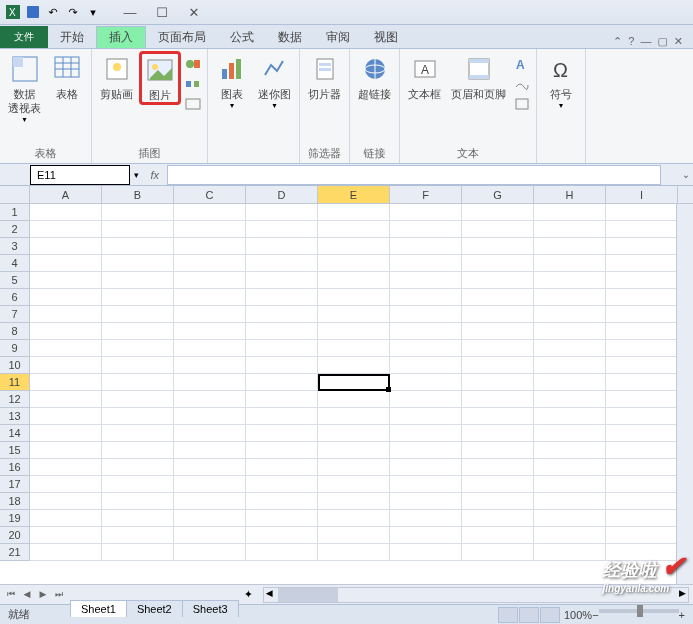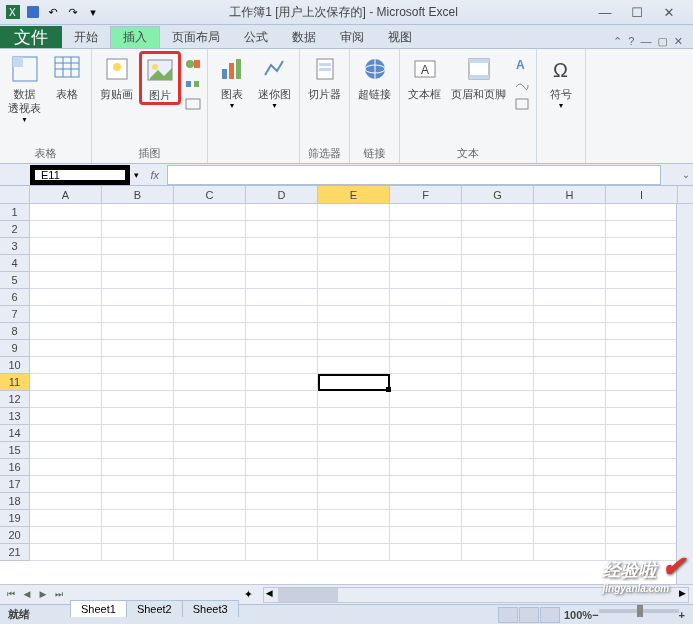--- a/index.html
+++ b/index.html
@@ -6,38 +6,38 @@
     body { width: 693px; height: 624px; background: #fff; overflow: hidden; position: relative; }
     
     .titlebar { height: 25px; background: linear-gradient(#e8edf5, #dde5f0); display: flex; align-items: center; border-bottom: 1px solid #b0c0d8; }
     .qat { display: flex; align-items: center; gap: 2px; padding: 0 4px; }
     .qat-icon { width: 18px; height: 18px; display: flex; align-items: center; justify-content: center; font-size: 11px; }
     .title-text { flex: 1; text-align: center; font-size: 12px; color: #444; }
     .win-controls { display: flex; gap: 8px; padding: 0 12px; }
     .win-btn { width: 24px; height: 18px; display: flex; align-items: center; justify-content: center; font-size: 13px; color: #555; }
     
     .tabs { height: 24px; background: #dde5f0; display: flex; align-items: flex-end; border-bottom: 1px solid #b0c0d8; }
-    .tab-file { background: #217346; color: #fff; padding: 3px 14px; font-size: 17px; height: 22px; display: flex; align-items: center; }
+    .tab-file { background: #217346; color: #fff; padding: 3px 14px; font-size: 10px; height: 22px; display: flex; align-items: center; }
     .tab { padding: 3px 12px; font-size: 12px; color: #444; height: 22px; display: flex; align-items: center; }
     .tab.active { background: #86efac; border: 1px solid #b0c0d8; border-bottom: none; }
     .tabs-right { margin-left: auto; display: flex; gap: 6px; padding-right: 10px; font-size: 11px; color: #666; }
     
     .ribbon { height: 115px; background: #f5f6f7; border-bottom: 1px solid #b0c0d8; display: flex; }
     .rgroup { border-right: 1px solid #d0d8e4; display: flex; flex-direction: column; padding: 2px 4px 0; }
     .rgroup-content { flex: 1; display: flex; align-items: flex-start; gap: 2px; }
     .rgroup-label { text-align: center; font-size: 11px; color: #666; padding: 2px 0; }
     .rbtn { display: flex; flex-direction: column; align-items: center; padding: 2px 4px; min-width: 40px; }
     .rbtn-icon { width: 32px; height: 32px; display: flex; align-items: center; justify-content: center; }
     .rbtn-label { font-size: 11px; color: #444; text-align: center; margin-top: 2px; line-height: 14px; }
     .pic-highlight { border: 3px solid #e03030; border-radius: 4px; padding: 0 2px; }
     .small-icons { display: flex; flex-direction: column; gap: 2px; padding-top: 4px; }
     .small-icon { width: 20px; height: 18px; display: flex; align-items: center; justify-content: center; }
     
     .formula-bar { height: 22px; background: #e8edf5; border-bottom: 1px solid #b0c0d8; display: flex; align-items: center; }
-    .name-box { width: 100px; height: 20px; background: #fff; border: 5px solid #000000; margin-left: 30px; padding: 0 6px; font-size: 11px; display: flex; align-items: center; }
+    .name-box { width: 100px; height: 20px; background: #fff; border: 1px solid #000000; margin-left: 30px; padding: 0 6px; font-size: 11px; display: flex; align-items: center; }
     .fx-label { padding: 0 8px; font-size: 11px; font-style: italic; color: #666; }
     .formula-input { flex: 1; height: 20px; background: #fff; border: 1px solid #b0c0d8; margin-right: 18px; }
     .fb-expand { width: 14px; text-align: center; font-size: 10px; color: #666; }
     
     .grid-area { position: relative; height: 398px; overflow: hidden; }
     .col-headers { display: flex; height: 18px; background: #e8edf5; border-bottom: 1px solid #c0c8d8; }
     .corner { width: 30px; border-right: 1px solid #c0c8d8; background: #e8edf5; }
     .col-header { width: 72px; text-align: center; font-size: 11px; color: #444; border-right: 1px solid #c0c8d8; display: flex; align-items: center; justify-content: center; }
     .col-header.selected { background: #ffd966; }
     .grid-body { display: flex; }
@@ -52,21 +52,21 @@
     .vscroll { position: absolute; right: 0; top: 18px; bottom: 0; width: 17px; background: #e8edf5; border-left: 1px solid #c0c8d8; }
     
     .sheet-bar { height: 20px; background: #e8edf5; border-top: 1px solid #c0c8d8; display: flex; align-items: center; }
     .sheet-nav { display: flex; padding: 0 4px; gap: 2px; }
     .sheet-nav-btn { width: 14px; font-size: 9px; color: #666; text-align: center; }
     .sheet-tab { padding: 2px 10px; font-size: 11px; background: #fff; border: 1px solid #b0c0d8; border-bottom: none; margin-right: -1px; margin-top: 28px; }
     .sheet-tab.inactive { background: #dde5f0; }
     .hscroll { flex: 1; height: 16px; background: #e8edf5; margin: 0 4px; border: 1px solid #c0c8d8; position: relative; }
     .hscroll-thumb { position: absolute; left: 14px; top: 0; bottom: 0; width: 60px; background: #c8d0e0; }
     
-    .status-bar { height: 20px; background: #dde5f0; border-top: 1px solid #b0c0d8; display: flex; align-items: center; font-size: 11px; color: #444; padding: 0 8px; font-weight: bold; }
+    .status-bar { height: 20px; background: #dde5f0; border-top: 1px solid #b0c0d8; display: flex; align-items: center; font-size: 11px; color: #444; padding: 0 8px; }
     .status-left { flex: 1; }
     .view-btns { display: flex; gap: 1px; }
     .view-btn { width: 20px; height: 16px; background: #d0d8e8; border: 1px solid #b0c0d8; }
     .zoom { margin-left: 4px; display: flex; align-items: flex-start; }
     .zoom-slider { width: 80px; height: 4px; background: #c0c8d8; position: relative; }
     .zoom-thumb { position: absolute; left: 38px; top: -4px; width: 6px; height: 12px; background: #888; }
     
     .watermark { position: absolute; right: 8px; bottom: 30px; color: #fff; font-weight: bold; font-style: italic; text-shadow: 1px 1px 3px rgba(0,0,0,0.7); font-size: 18px; }
     .watermark-sub { font-size: 10px; display: block; }
     .watermark-check { color: #e03030; font-size: 28px; }
@@ -84,21 +84,20 @@
       </span>
     <span class="qat-icon">
         <svg width="14" height="14">
           <rect x="1" y="1" width="12" height="12" fill="#3a6fc7" rx="1"></rect>
         </svg>
       </span>
     <span class="qat-icon">↶</span>
     <span class="qat-icon">↷</span>
     <span class="qat-icon">▾</span>
   </div>
-  <div class="title-text">工作簿1 [用户上次保存的] - Microsoft Excel</div>
   <div class="win-controls">
     <span class="win-btn">—</span>
     <span class="win-btn">☐</span>
     <span class="win-btn">✕</span>
   </div>
 </div>
 
 <div class="tabs">
   <div class="tab-file">文件</div>
   <div class="tab">开始</div>

